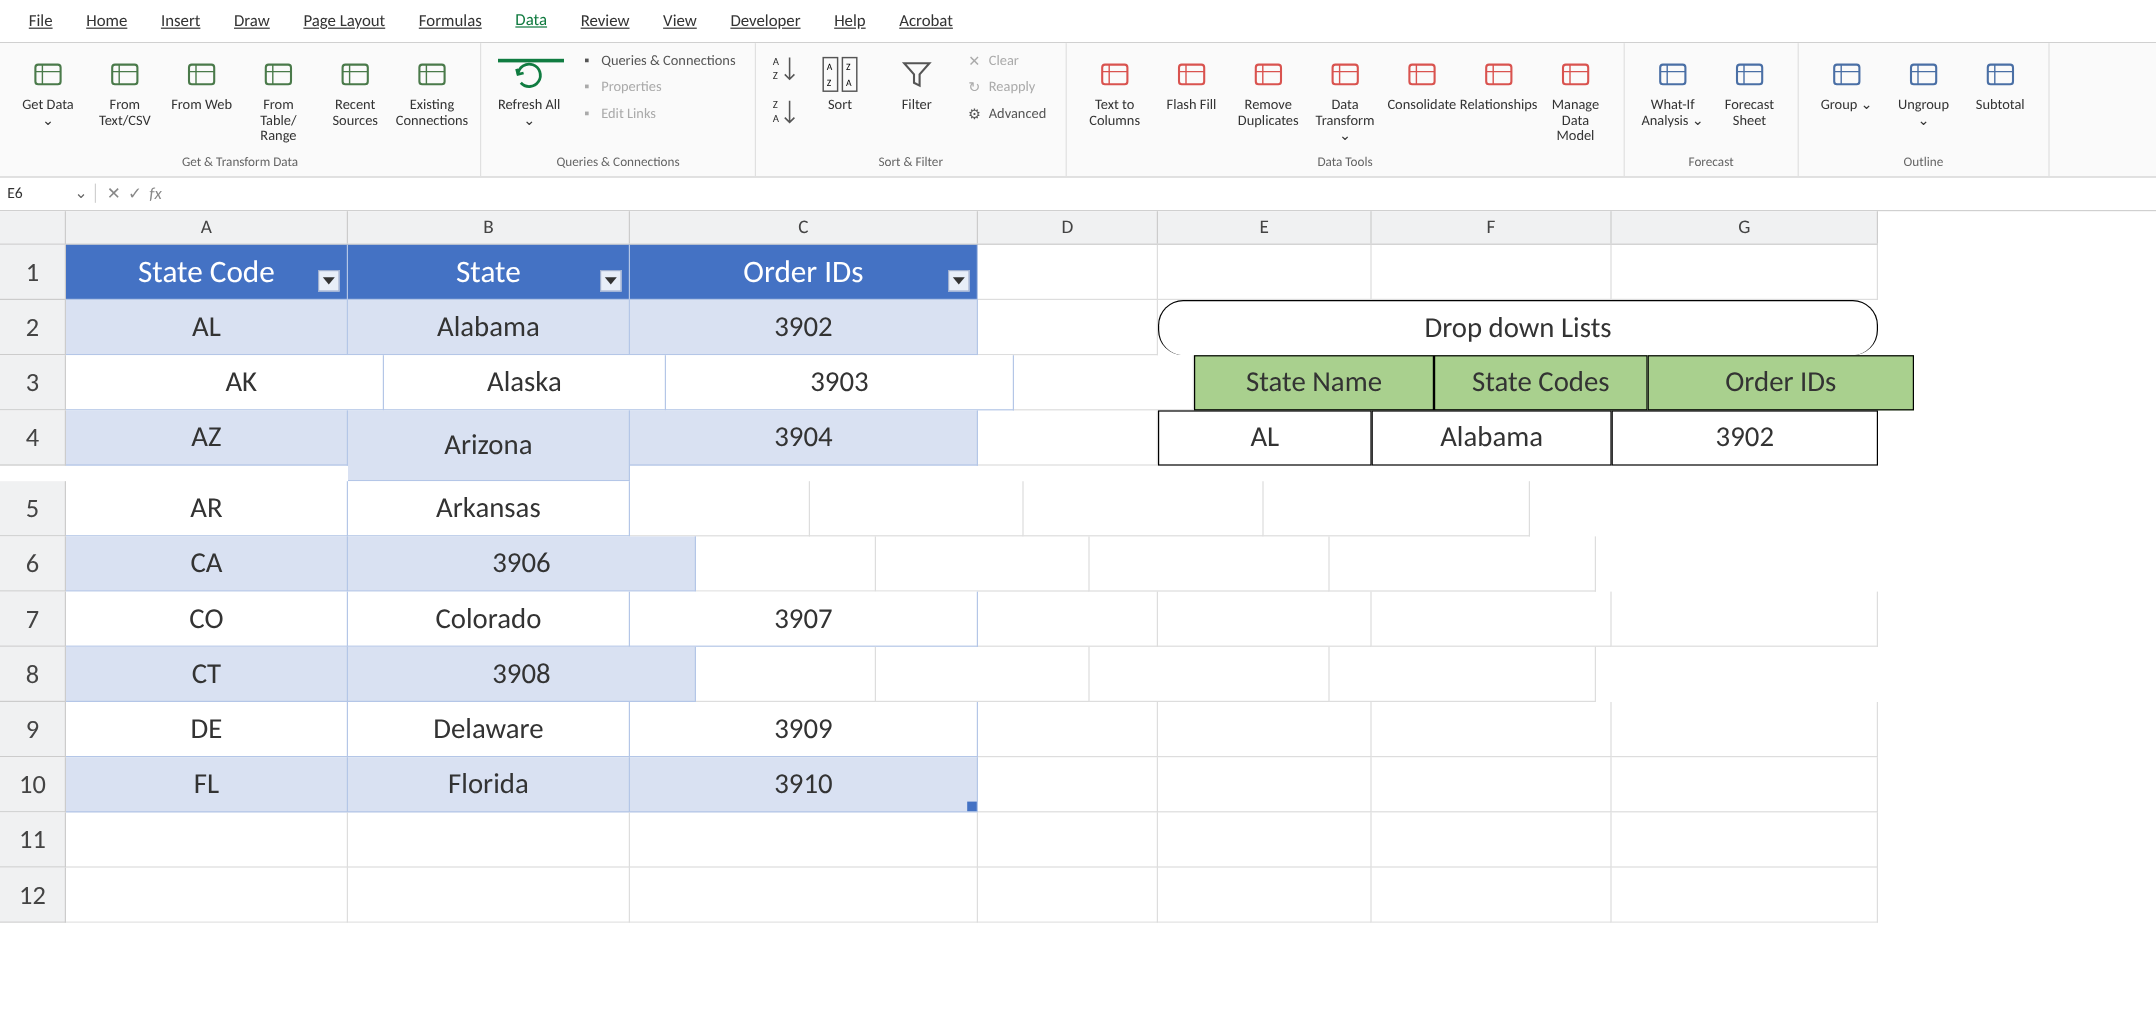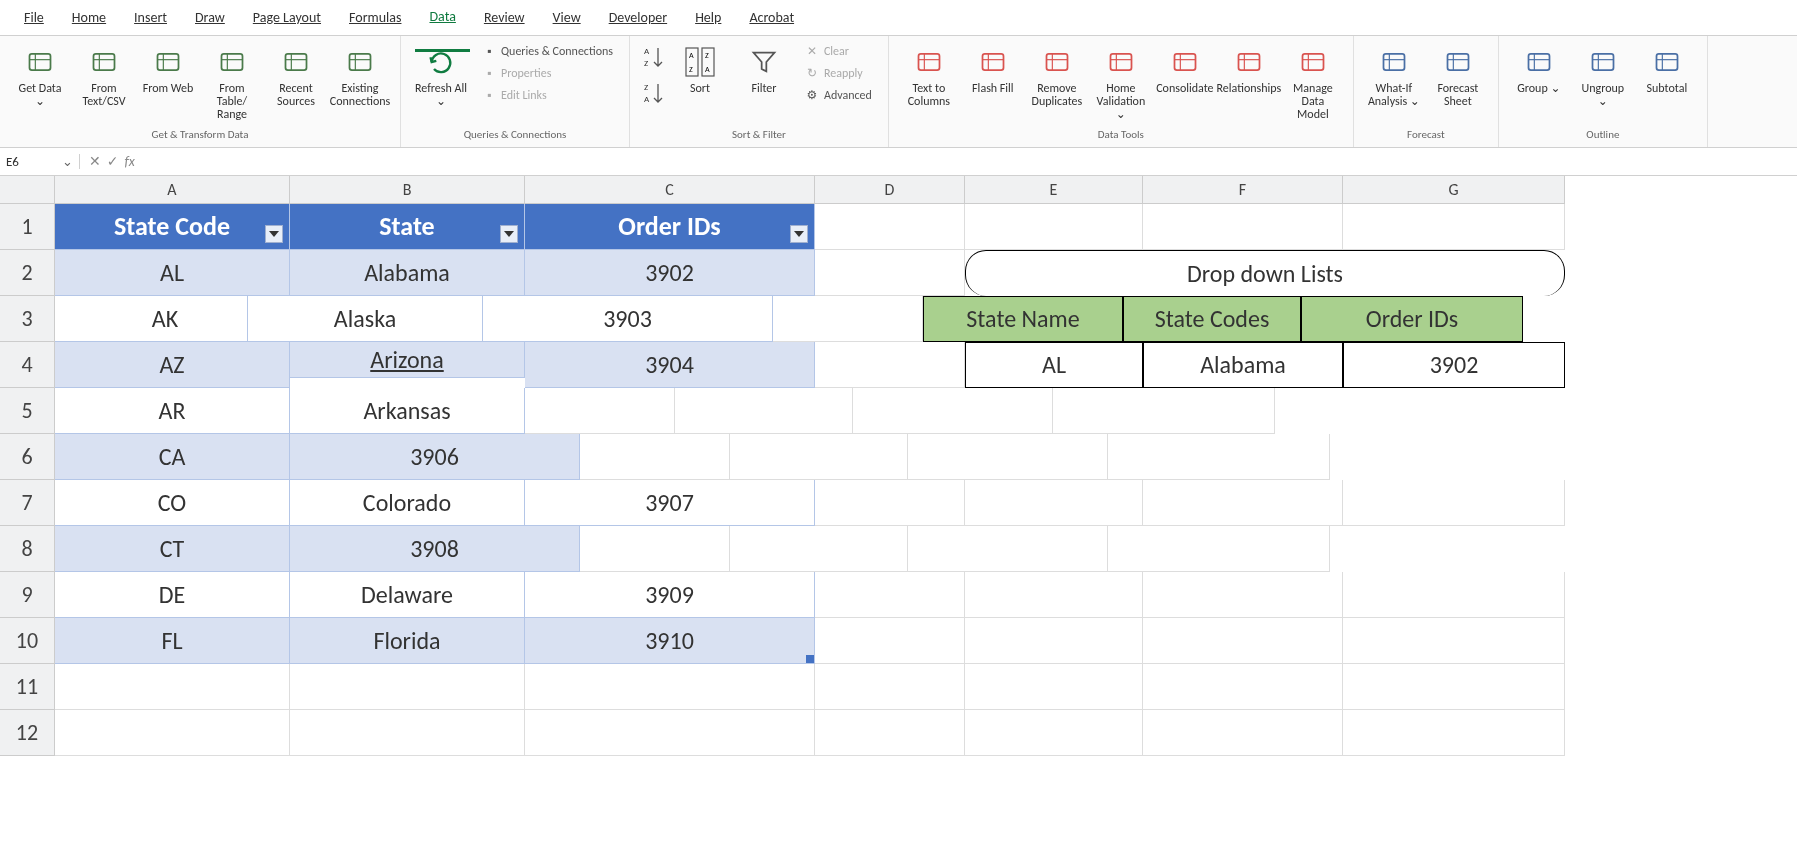--- a/index.html
+++ b/index.html
@@ -35,21 +35,21 @@
 
 
 .grid-wrap { position:relative; }
 .col-headers { display:flex; margin-left:55px; background:#f0f1f2; border-bottom:1px solid #ccc; }
 .col-header { text-align:center; font-size:16px; color:#444; padding:4px 0; border-right:1px solid #ccc; }
 .row { display:flex; }
 .row-header { width:55px; background:#f0f1f2; border-right:1px solid #ccc; border-bottom:1px solid #ccc; text-align:center; font-size:22px; color:#444; display:flex; align-items:center; justify-content:center; }
 .cell { border-right:1px solid #ddd; border-bottom:1px solid #ddd; display:flex; align-items:center; justify-content:center; font-size:24px; position:relative; }
 
 
-.tbl-header { background:#4472C4; color:#fff; font-weight:bold; font-size:26px; position:relative; }
+.tbl-header { background:#4472C4; color:#fff; font-weight:normal; font-size:26px; position:relative; }
 .filter-dd { position:absolute; right:6px; bottom:6px; width:18px; height:18px; background:#e8eef8; border:1px solid #a0b0d0; display:flex; align-items:center; justify-content:center; }
 .filter-dd:after { content:""; border-left:5px solid transparent; border-right:5px solid transparent; border-top:6px solid #333; }
 .band-even { background:#D9E1F2; }
 .band-odd { background:#fff; }
 .tbl-cell { border-right:1px solid #B4C6E7; border-bottom:1px solid #B4C6E7; }
 .tbl-endmark { position:absolute; right:0; bottom:0; width:8px; height:8px; background:#4472C4; }
 
 
 .dd-title { border:1.5px solid #000; border-bottom:none; font-size:24px; }
 .dd-green { background:#A9D08E; border:1.5px solid #000; font-size:24px; font-weight:normal;}
@@ -242,21 +242,21 @@
           <div class="lbl">Remove Duplicates</div>
         </div>
         <div class="big-btn">
           <div class="icon-area">
             <svg width="28" height="28" viewBox="0 0 24 24">
               <rect x="3" y="5" width="18" height="14" rx="2" fill="none" stroke="#d9534f" stroke-width="1.5"></rect>
               <line x1="3" y1="10" x2="21" y2="10" stroke="#d9534f" stroke-width="1"></line>
               <line x1="8" y1="5" x2="8" y2="19" stroke="#d9534f" stroke-width="1"></line>
             </svg>
           </div>
-          <div class="lbl">Home Validation ⌄</div>
+          <div class="lbl">Data Transform ⌄</div>
         </div>
         <div class="big-btn">
           <div class="icon-area">
             <svg width="28" height="28" viewBox="0 0 24 24">
               <rect x="3" y="5" width="18" height="14" rx="2" fill="none" stroke="#d9534f" stroke-width="1.5"></rect>
               <line x1="3" y1="10" x2="21" y2="10" stroke="#d9534f" stroke-width="1"></line>
               <line x1="8" y1="5" x2="8" y2="19" stroke="#d9534f" stroke-width="1"></line>
             </svg>
           </div>
           <div class="lbl">Consolidate</div>
@@ -386,32 +386,32 @@
       <div class="row">
         <div class="row-header" style="height: 46px;">2</div>
         <div class="cell tbl-cell band-even" style="height: 46px; width: 235px;">AL</div>
         <div class="cell tbl-cell band-even" style="height: 46px; width: 235px;">Alabama</div>
         <div class="cell tbl-cell band-even" style="height: 46px; width: 290px;">3902</div>
         <div class="cell" style="height: 46px; width: 150px;"></div>
         <div class="cell dd-title" style="height: 46px; width: 600px; border-radius: 21px;">Drop down Lists</div>
       </div>
       <div class="row">
         <div class="row-header" style="height: 46px;">3</div>
-        <div class="cell tbl-cell band-odd" style="width: 193px; height: 46px; padding-left: 28px;">AK</div>
+        <div class="cell tbl-cell band-odd" style="width: 265px; height: 46px; padding-left: 28px;">AK</div>
         <div class="cell tbl-cell band-odd" style="width: 235px; height: 46px;">Alaska</div>
         <div class="cell tbl-cell band-odd" style="width: 290px; height: 46px;">3903</div>
         <div class="cell" style="width: 150px; height: 46px;"></div>
         <div class="cell dd-green" style="width: 200px; height: 46px;">State Name</div>
         <div class="cell dd-green" style="width: 178px; height: 46px;">State Codes</div>
         <div class="cell dd-green" style="width: 222px; height: 46px;">Order IDs</div>
       </div>
       <div class="row">
         <div class="row-header" style="height: 46px;">4</div>
         <div class="cell tbl-cell band-even" style="width: 235px; height: 46px;">AZ</div>
-        <div class="cell tbl-cell band-even" style="width: 235px; height: 36px; text-decoration: underline;">Arizona</div>
+        <div class="cell tbl-cell band-even" style="width: 235px; height: 59px;">Arizona</div>
         <div class="cell tbl-cell band-even" style="width: 290px; height: 46px;">3904</div>
         <div class="cell" style="width: 150px; height: 46px;"></div>
         <div class="cell dd-val" style="width: 178px; height: 46px;">AL</div>
         <div class="cell dd-val" style="width: 200px; height: 46px;">Alabama</div>
         <div class="cell dd-val" style="width: 222px; height: 46px;">3902</div>
       </div>
       <div class="row">
         <div class="row-header" style="height: 46px;">5</div>
         <div class="cell tbl-cell band-odd" style="width: 235px; height: 46px;">AR</div>
         <div class="cell tbl-cell band-odd" style="width: 235px; height: 46px;">Arkansas</div>

